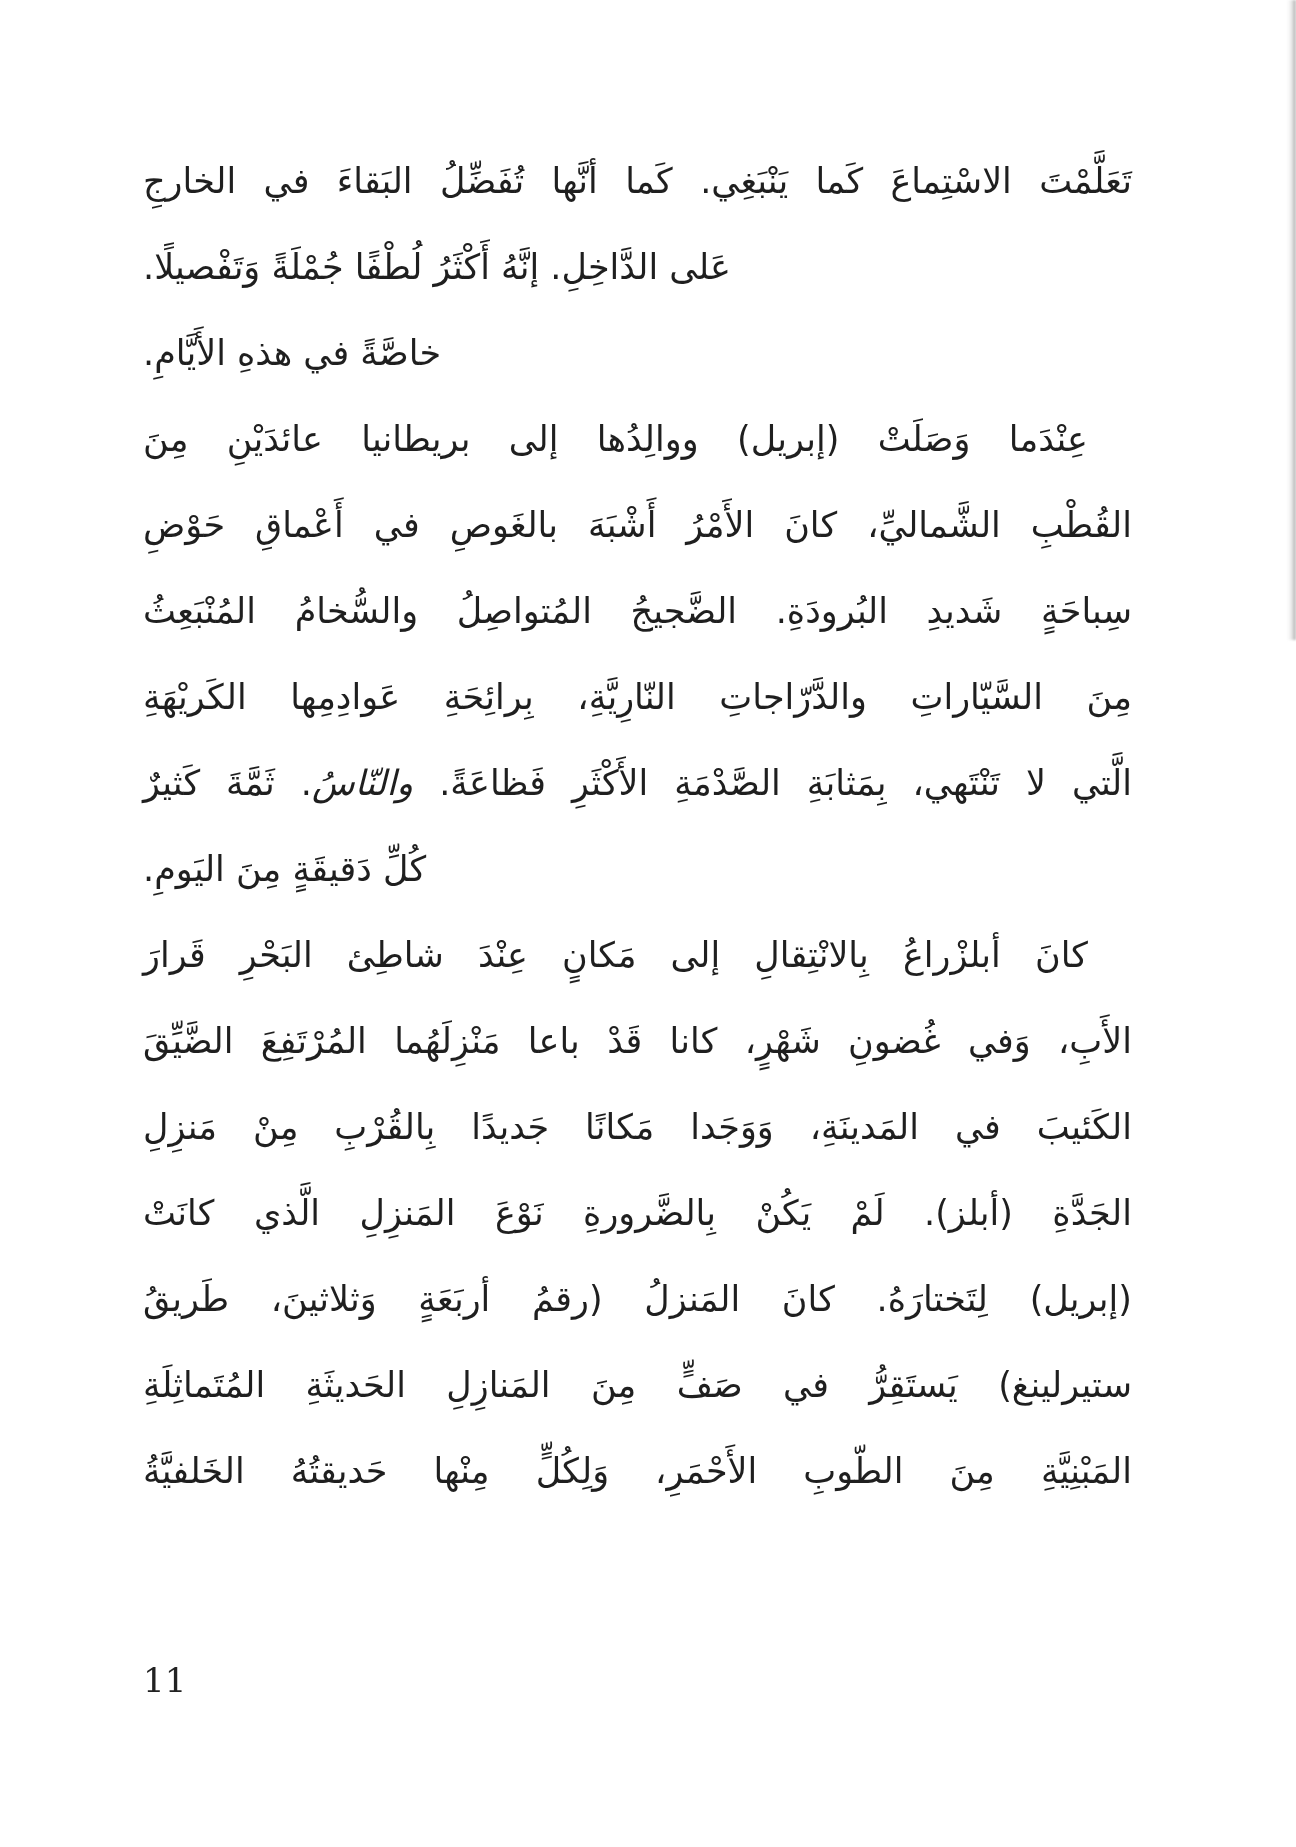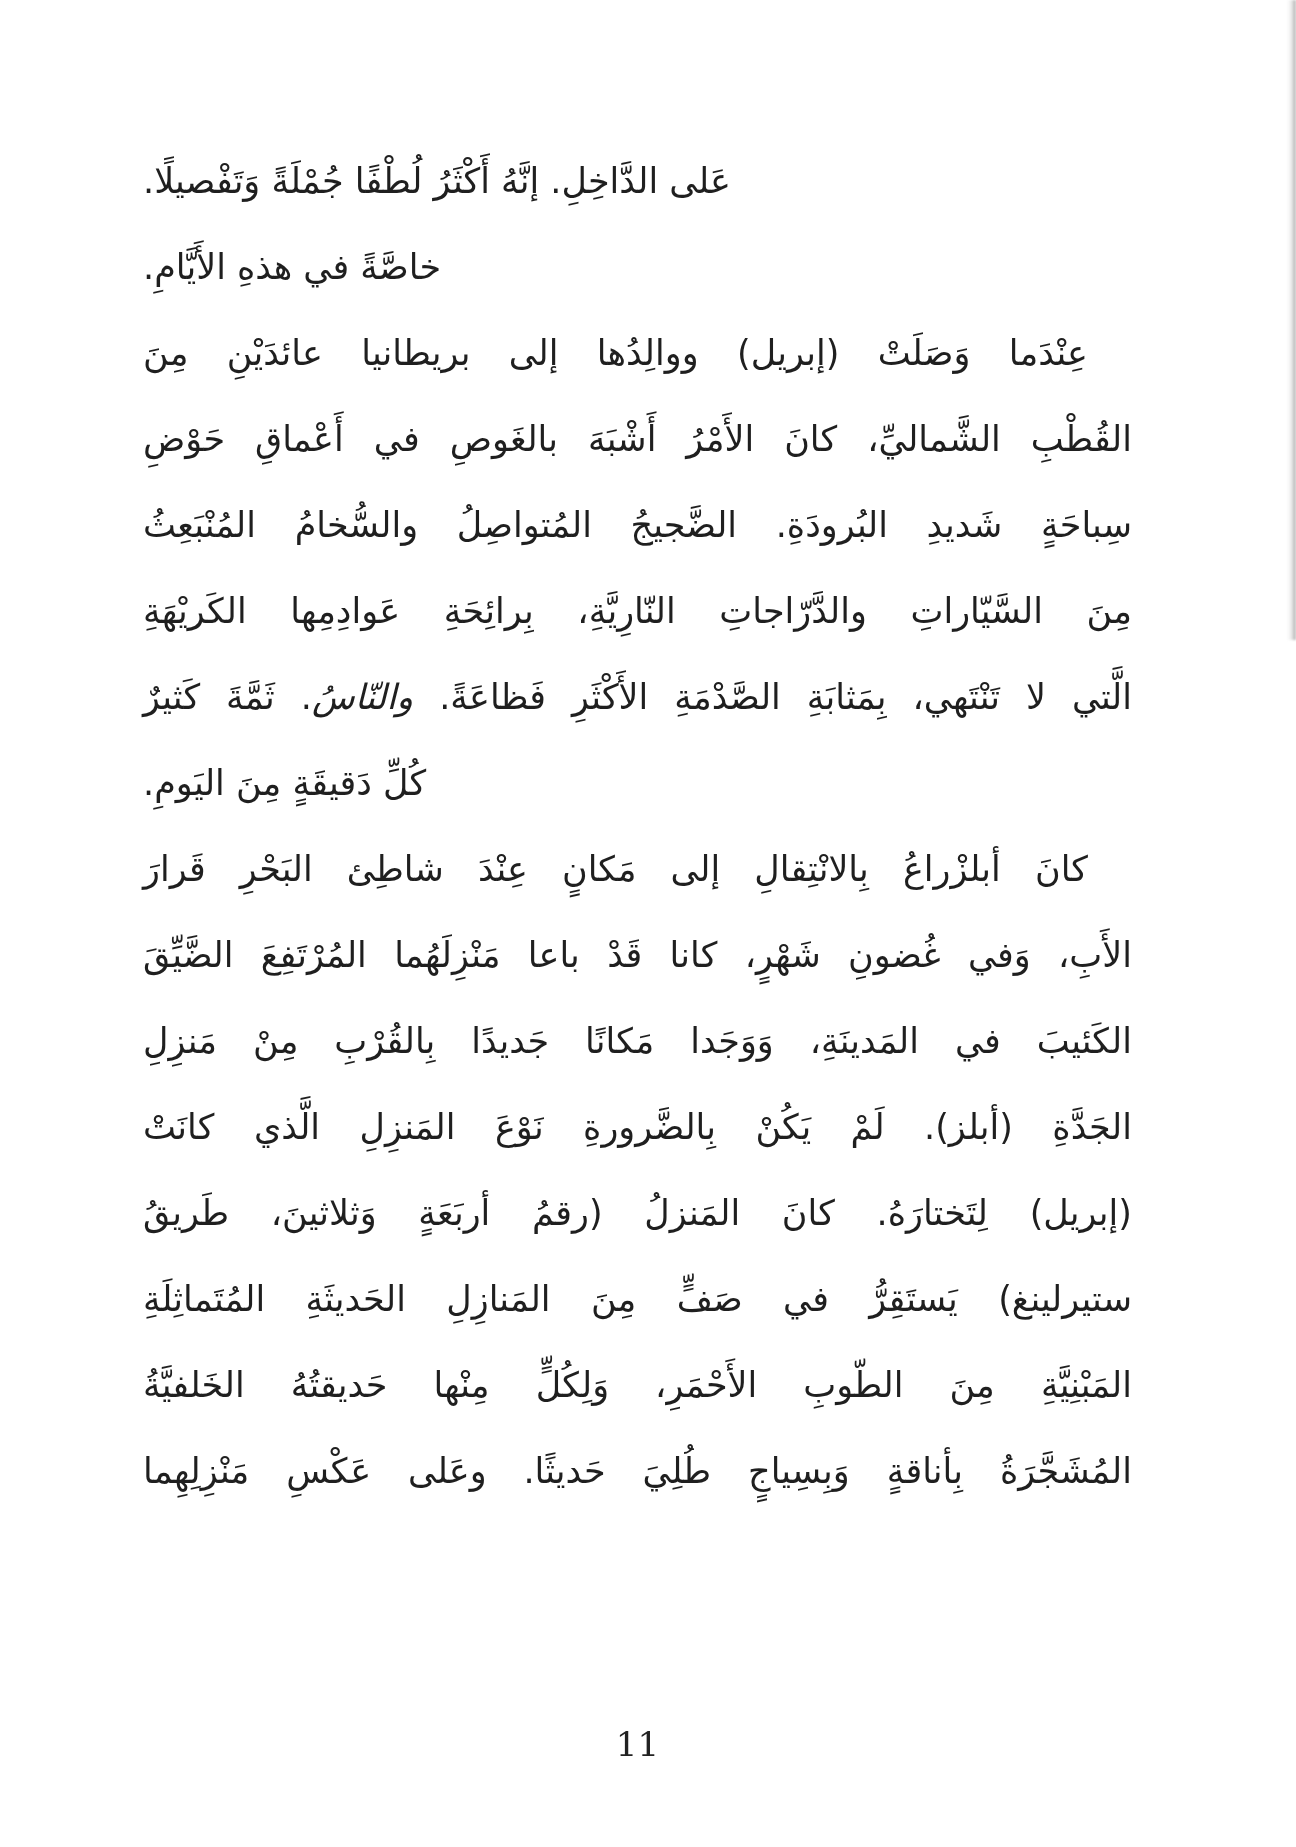--- a/index.html
+++ b/index.html
@@ -62,51 +62,51 @@
   }
   .line.indent.full {
     
     box-sizing: border-box;
   }
   .em-word {
     font-style: italic;
   }
   .page-number {
     position: absolute;
-    top: 1722px;
+    top: 1658px;
     left: 143px;
     width: 989px;
-    text-align: center;
+    text-align: left;
     font-family: "DejaVu Serif", serif;
     font-size: 34px;
     line-height: 44px;
     color: #222222;
   }
 </style>
 </head>
 <body>
 
 <div class="page">
 
   <div class="scan-edge"></div>
 
   <div class="text-block">
+    <div class="line full">تَعَلَّمْتَ الاسْتِماعَ كَما يَنْبَغِي. كَما أنَّها تُفَضِّلُ البَقاءَ في الخارجِ</div>
     <div class="line start">عَلى الدَّاخِلِ. إنَّهُ أَكْثَرُ لُطْفًا جُمْلَةً وَتَفْصيلًا.</div>
     <div class="line start indent">خاصَّةً في هذهِ الأَيَّامِ.</div>
     <div class="line full indent">عِنْدَما وَصَلَتْ (إبريل) ووالِدُها إلى بريطانيا عائدَيْنِ مِنَ</div>
     <div class="line full">القُطْبِ الشَّماليِّ، كانَ الأَمْرُ أَشْبَهَ بالغَوصِ في أَعْماقِ حَوْضِ</div>
     <div class="line full">سِباحَةٍ شَديدِ البُرودَةِ. الضَّجيجُ المُتواصِلُ والسُّخامُ المُنْبَعِثُ</div>
     <div class="line full">مِنَ السَّيّاراتِ والدَّرّاجاتِ النّارِيَّةِ، بِرائِحَةِ عَوادِمِها الكَريْهَةِ</div>
     <div class="line full"><span>الَّتي لا تَنْتَهي، بِمَثابَةِ الصَّدْمَةِ الأَكْثَرِ فَظاعَةً. </span><span class="em-word">والنّاسُ</span><span>. ثَمَّةَ كَثيرٌ</span></div>
     <div class="line start">كُلِّ دَقيقَةٍ مِنَ اليَومِ.</div>
     <div class="line full indent">كانَ أبلزْراعُ بِالانْتِقالِ إلى مَكانٍ عِنْدَ شاطِئ البَحْرِ قَرارَ</div>
     <div class="line full">الأَبِ، وَفي غُضونِ شَهْرٍ، كانا قَدْ باعا مَنْزِلَهُما المُرْتَفِعَ الضَّيِّقَ</div>
     <div class="line full">الكَئيبَ في المَدينَةِ، وَوَجَدا مَكانًا جَديدًا بِالقُرْبِ مِنْ مَنزِلِ</div>
     <div class="line full">الجَدَّةِ (أبلز). لَمْ يَكُنْ بِالضَّرورةِ نَوْعَ المَنزِلِ الَّذي كانَتْ</div>
     <div class="line full">(إبريل) لِتَختارَهُ. كانَ المَنزلُ (رقمُ أربَعَةٍ وَثلاثينَ، طَريقُ</div>
     <div class="line full">ستيرلينغ) يَستَقِرُّ في صَفٍّ مِنَ المَنازِلِ الحَديثَةِ المُتَماثِلَةِ</div>
     <div class="line full">المَبْنِيَّةِ مِنَ الطّوبِ الأَحْمَرِ، وَلِكُلٍّ مِنْها حَديقتُهُ الخَلفيَّةُ</div>
-    <div class="line full">المُشَجَّرَةُ بِأناقةٍ وَبِسِياجٍ طُلِيَ حَديثًا. وعَلى عَكْسِ مَنْزِلِهِما</div>
   </div>
 
   <div class="page-number">11</div>
 
 </div>
 
 </body></html>

